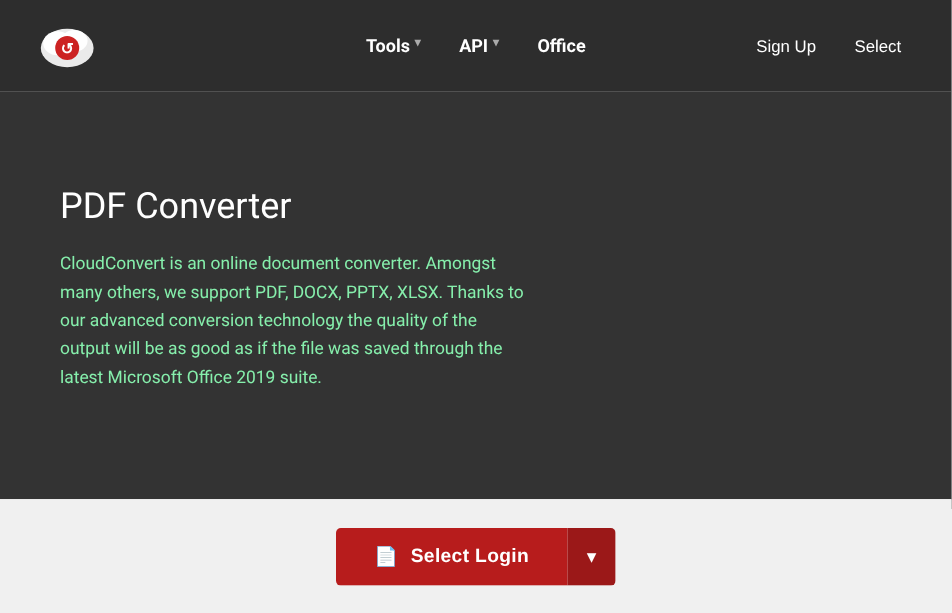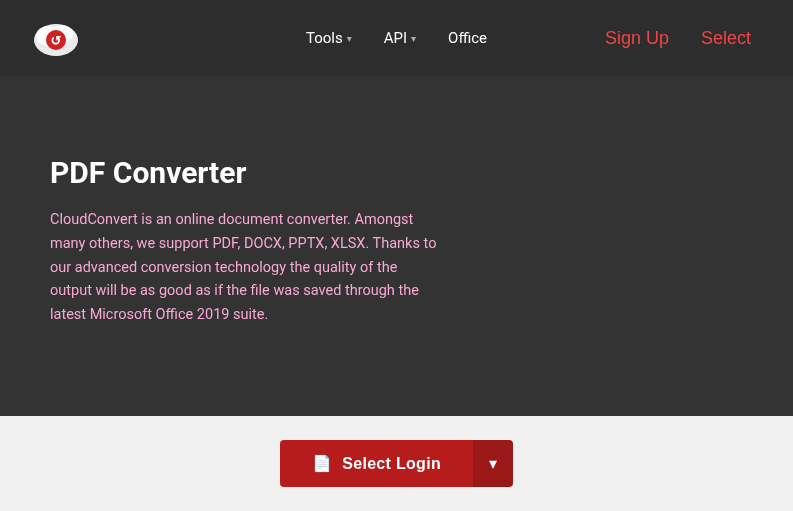--- a/index.html
+++ b/index.html
@@ -36,70 +36,69 @@
       align-items: center;
       gap: 0;
       position: absolute;
       left: 50%;
       transform: translateX(-50%);
     }
 
     .nav-item {
       color: #ffffff;
       font-size: 15px;
-      font-weight: 400;
+      font-weight: 700;
       padding: 8px 16px;
       cursor: pointer;
       display: flex;
-      align-items: center;
       gap: 4px;
       white-space: nowrap;
     }
 
     .nav-chevron {
       font-size: 10px;
       color: #aaaaaa;
     }
 
     .navbar-auth {
       display: flex;
       align-items: center;
       gap: 8px;
       margin-left: auto;
     }
 
     .auth-btn {
-      color: #ef4444;
-      font-size: 18px;
+      color: #ffffff;
+      font-size: 14px;
       font-weight: 500;
       padding: 8px 12px;
       cursor: pointer;
       background: none;
       border: none;
     }
 
     
     .hero {
       background-color: #333333;
       min-height: 340px;
       padding: 50px 50px 60px 50px;
       display: flex;
       flex-direction: column;
       justify-content: center;
     }
 
     .hero-title {
       color: #ffffff;
       font-size: 30px;
-      font-weight: 700;
+      font-weight: 400;
       margin-bottom: 18px;
     }
 
     .hero-description {
-      color: #f9a8d4;
+      color: #86efac;
       font-size: 14.5px;
       line-height: 1.65;
       max-width: 390px;
     }
 
     
     .bottom-section {
       background-color: #f0f0f0;
       flex: 1;
       display: flex;

